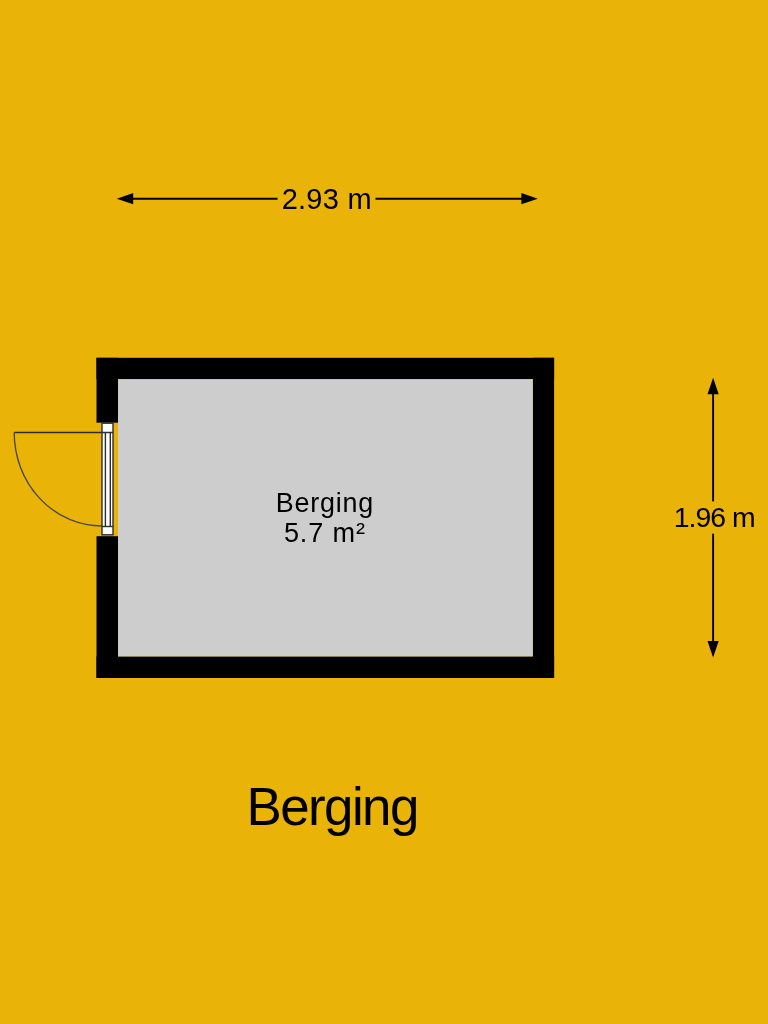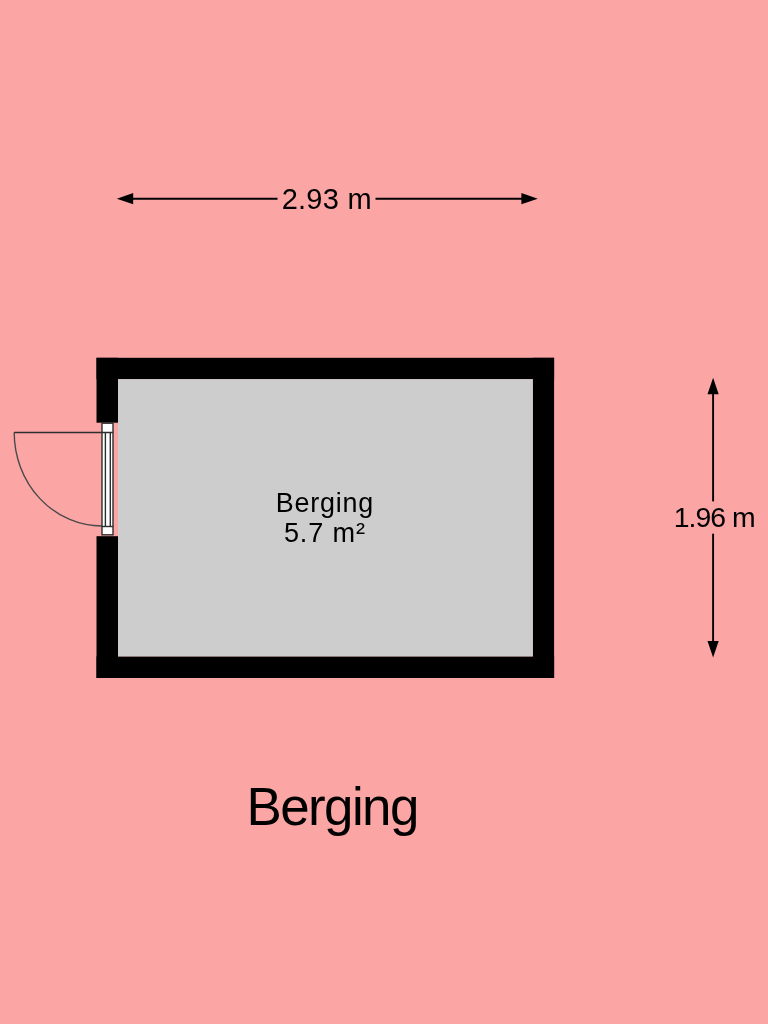--- a/index.html
+++ b/index.html
@@ -1,16 +1,16 @@
 <!DOCTYPE html>
 <html><head>
 <meta charset="utf-8">
 <style>
   html,body{margin:0;padding:0;background:#ffffff;}
-  .page{position:relative;width:768px;height:1024px;background:#fca5a5;overflow:hidden;
+  .page{position:relative;width:768px;height:1024px;background:#eab308;overflow:hidden;
         font-family:"Liberation Sans", sans-serif;}
   svg{position:absolute;left:0;top:0;}
 </style>
 </head>
 <body>
 <div class="page">
 <svg width="768" height="1024" viewBox="0 0 768 1024">
 
   <g>
     <line x1="130" y1="198.7" x2="277.5" y2="198.7" stroke="#000000" stroke-width="1.9"></line>

